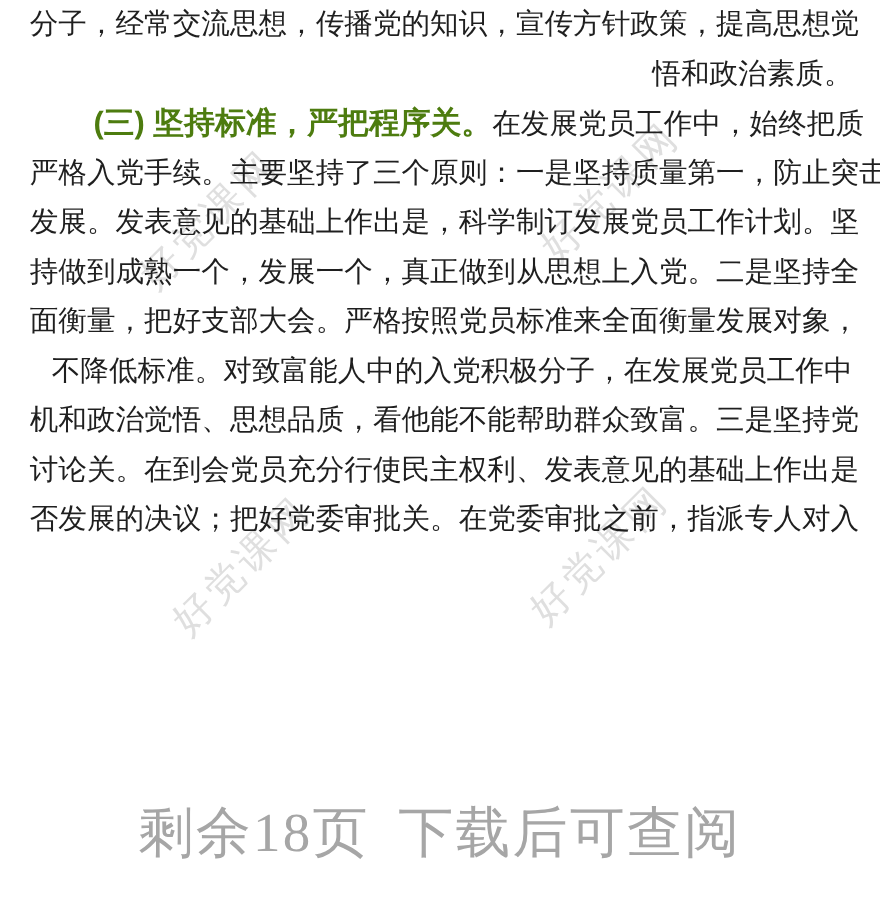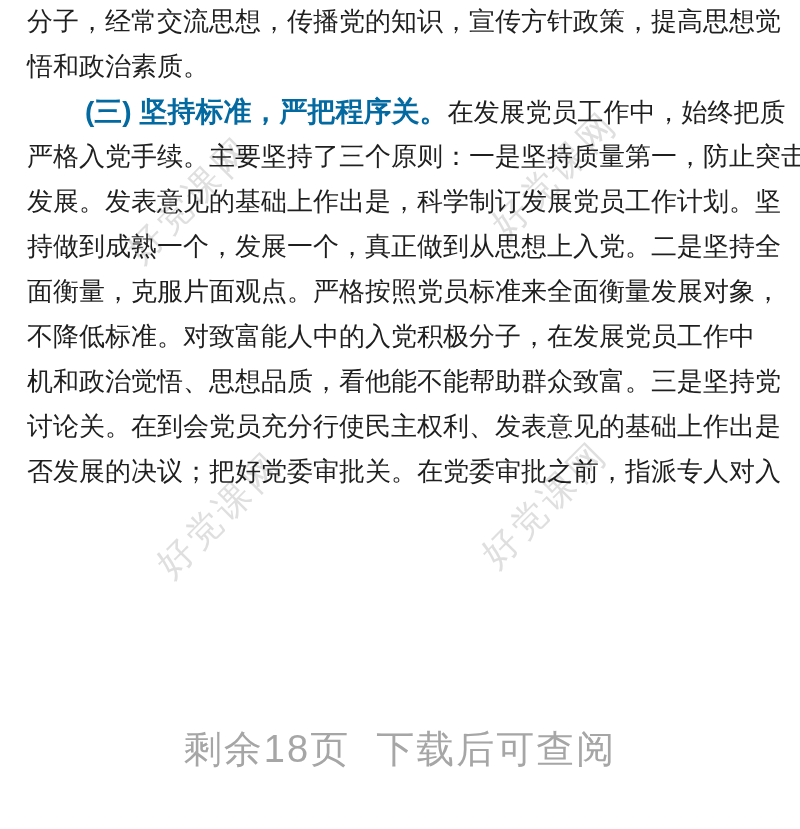--- a/index.html
+++ b/index.html
@@ -34,47 +34,48 @@
     user-select: none;
   }
   
   .doc-text {
     position: absolute;
     top: 2px;
     left: 27px;
     width: 748px;
     z-index: 1;
     color: #1f1f1f;
+    text-align: right;
   }
   .doc-line {
     height: 45px;
     line-height: 40px;
     font-size: 26px;
     letter-spacing: 0px;
     white-space: nowrap;
   }
   .doc-line.indent {
     padding-left: 58px;
   }
   .bold-heading {
     font-family: "Liberation Sans", "DejaVu Sans", sans-serif;
     font-weight: 700;
     font-size: 28px;
-    color: #0369a1;
+    color: #4d7c0f;
   }
   
   .footer-notice {
     position: absolute;
     top: 724px;
     left: 0;
     width: 100%;
     text-align: center;
     z-index: 1;
-    font-family: Liberation Sans, sans-serif;
-    font-size: 38px;
+    font-family: Liberation Serif, serif;
+    font-size: 50px;
     color: #a6a6a6;
     letter-spacing: 2px;
     white-space: nowrap;
   }
   .footer-notice .gap {
     display: inline-block;
     width: 26px;
   }
 </style>
 </head>
@@ -89,21 +90,21 @@
       <span class="watermark" style="left: 465px; top: 480px;">好党课网</span>
     </div>
 
   <div class="doc-text">
       <div class="doc-line"><span>分子，经常交流思想，传播党的知识，宣传方针政策，提高思想觉</span></div>
       <div class="doc-line"><span>悟和政治素质。</span></div>
       <div class="doc-line indent"><span class="bold-heading">(三) 坚持标准，严把程序关。</span><span>在发展党员工作中，始终把质</span></div>
       <div class="doc-line"><span>严格入党手续。主要坚持了三个原则：一是坚持质量第一，防止突击</span></div>
       <div class="doc-line"><span>发展。发表意见的基础上作出是，科学制订发展党员工作计划。坚</span></div>
       <div class="doc-line"><span>持做到成熟一个，发展一个，真正做到从思想上入党。二是坚持全</span></div>
-      <div class="doc-line"><span>面衡量，克服片面观点。严格按照党员标准来全面衡量发展对象，</span></div>
+      <div class="doc-line"><span>面衡量，把好支部大会。严格按照党员标准来全面衡量发展对象，</span></div>
       <div class="doc-line"><span>不降低标准。对致富能人中的入党积极分子，在发展党员工作中</span></div>
       <div class="doc-line"><span>机和政治觉悟、思想品质，看他能不能帮助群众致富。三是坚持党</span></div>
       <div class="doc-line"><span>讨论关。在到会党员充分行使民主权利、发表意见的基础上作出是</span></div>
       <div class="doc-line"><span>否发展的决议；把好党委审批关。在党委审批之前，指派专人对入</span></div>
     </div>
 
   <div class="footer-notice">
     <span>剩余18页</span><span class="gap"></span><span>下载后可查阅</span>
   </div>
 

